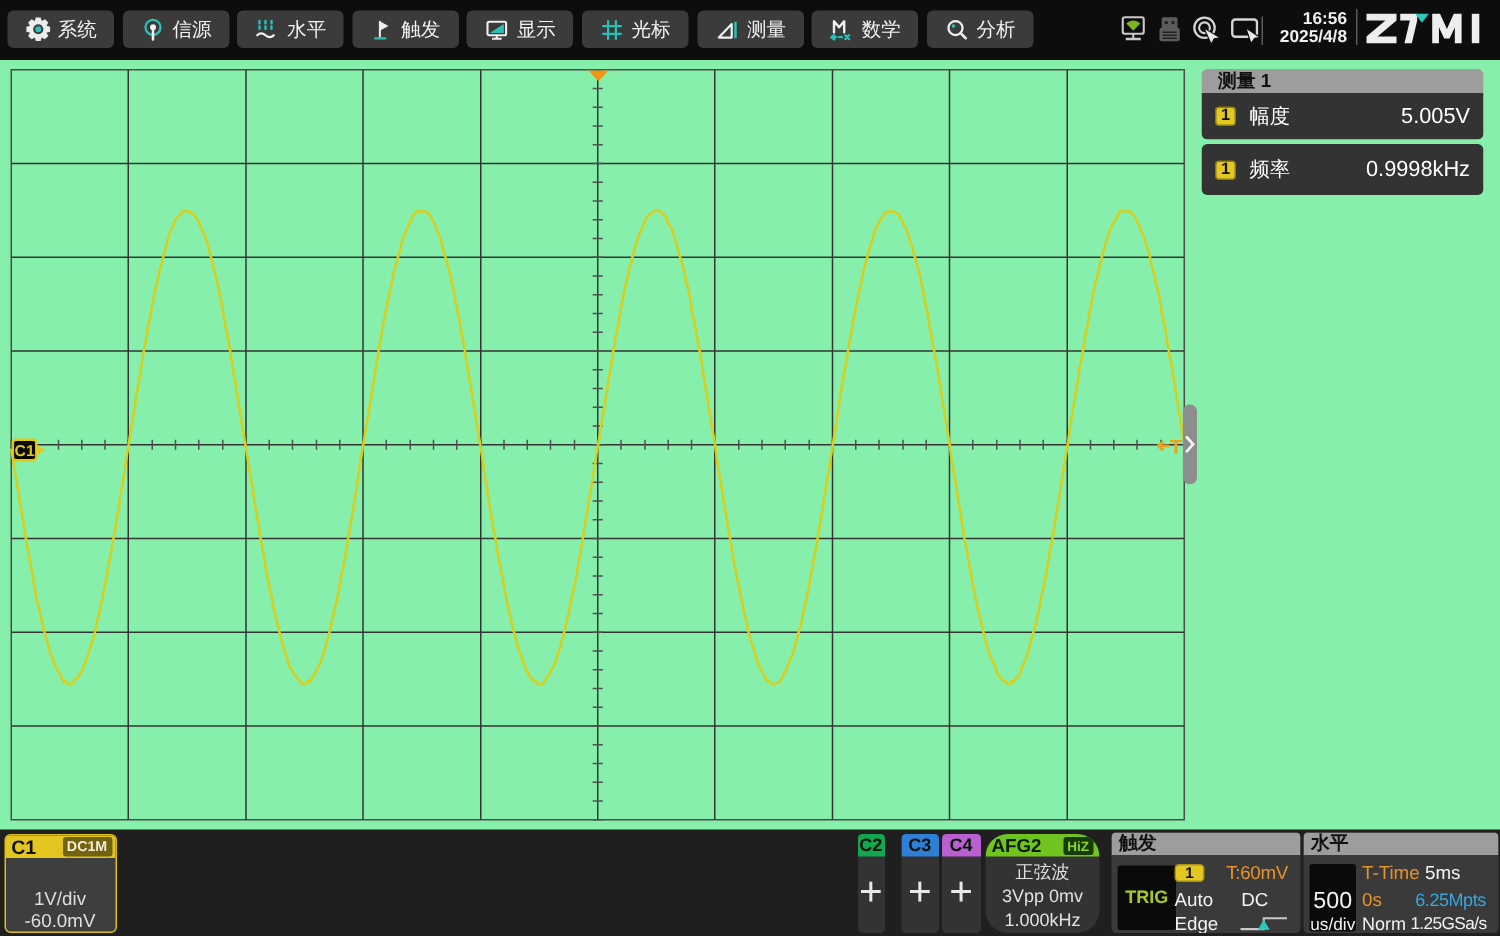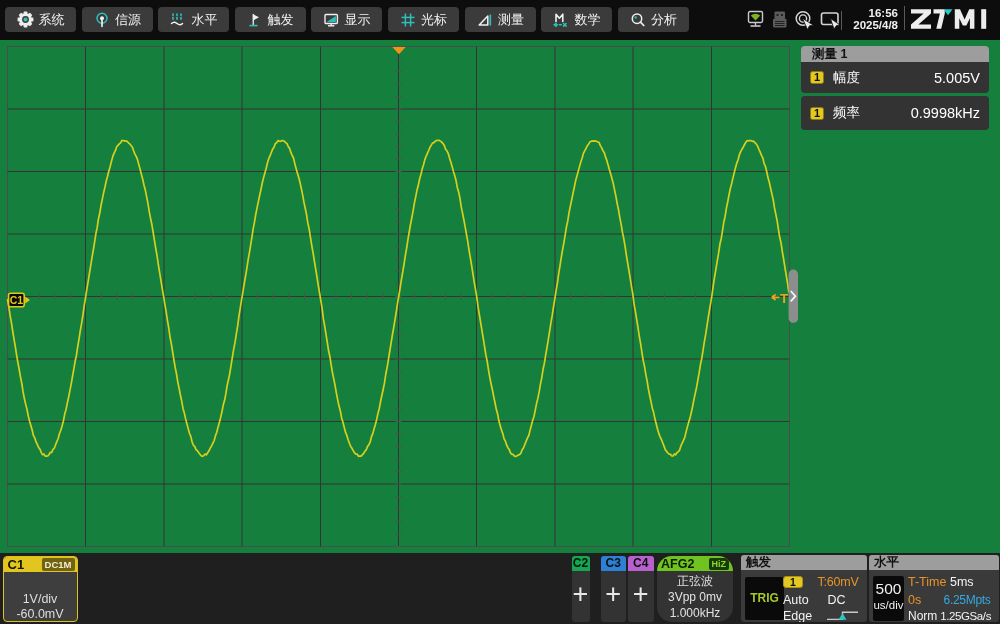--- a/index.html
+++ b/index.html
@@ -1,17 +1,17 @@
 <!DOCTYPE html>
 <html><head><meta charset="utf-8">
 <style>
 *{margin:0;padding:0;box-sizing:border-box}
 html,body{width:1000px;height:624px;background:#000;font-family:"Liberation Sans",sans-serif;overflow:hidden}
 .abs{position:absolute}
-#page{position:relative;width:1000px;height:624px;background:#15803d}
+#page{position:relative;width:1000px;height:624px;background:#86efac}
 
 #topbar{position:absolute;left:0;top:0;width:1000px;height:40px;background:#0d0d0d}
 .tbtn{position:absolute;top:7px;width:71px;height:25px;background:#3b3b3b;border-radius:4px;display:flex;align-items:center;justify-content:center;gap:5px;color:#f2f2f2;font-size:13px}
 .sep{position:absolute;width:1px;background:#5a5a5a}
 
 .mbox{position:absolute;left:801px;width:188px;border-radius:4px;overflow:hidden}
 .mhead{height:16px;background:#9d9d9d;color:#111;font-weight:bold;font-size:12.5px;line-height:16px;padding-left:11px}
 .mbody{background:#333;display:flex;align-items:center;padding:0 9px;color:#fff}
 .badge1{width:14px;height:13px;background:#e3c722;border:1px solid #8a7a10;border-radius:2.5px;color:#111;font-weight:bold;font-size:11px;line-height:11px;text-align:center}
 
@@ -219,21 +219,21 @@
     <div class="abs" style="left:86.5px;top:37.5px;color:#f2f2f2;font-size:12.5px">DC</div>
     <svg class="abs" style="left:85px;top:54px" width="34" height="12" viewBox="0 0 34 12">
           <path d="M1 10.4 16.5 10.4 16.5 3.2 32 3.2" fill="none" stroke="#c9c9c9" stroke-width="1.4"></path>
           <path d="M16.5 4.2 12.5 10.8 20.5 10.8Z" fill="#2bc8c0"></path>
         </svg>
   </div>
 
   <div class="panel" style="left:869px;top:2px;width:130px;height:67px">
     <div class="phead">水平</div>
     <div class="abs" style="left:4px;top:20.5px;width:31px;height:45px;background:#0a0a0a;border-radius:2px;color:#f2f2f2;text-align:center">
-          <div style="font-size:15.5px;margin-top:4px">500</div>
+          <div style="font-size:15.5px;margin-top:16px">500</div>
           <div style="font-size:11.5px;margin-top:1px">us/div</div>
         </div>
     <div class="abs" style="left:39px;top:20px;color:#e6932a;font-size:12.5px">T-Time</div>
     <div class="abs" style="left:81px;top:20px;color:#f2f2f2;font-size:12.5px">5ms</div>
     <div class="abs" style="left:39px;top:37.5px;color:#e6932a;font-size:12.5px">0s</div>
     <div class="abs" style="right:8.5px;top:37.5px;color:#35a8e0;font-size:12px;letter-spacing:-0.3px">6.25Mpts</div>
     <div class="abs" style="left:39px;top:54.5px;color:#f2f2f2;font-size:12px;line-height:12px">Norm</div>
     <div class="abs" style="right:8px;top:54.5px;color:#f2f2f2;font-size:11.5px;line-height:12px;letter-spacing:-0.4px">1.25GSa/s</div>
   </div>
 </div>

